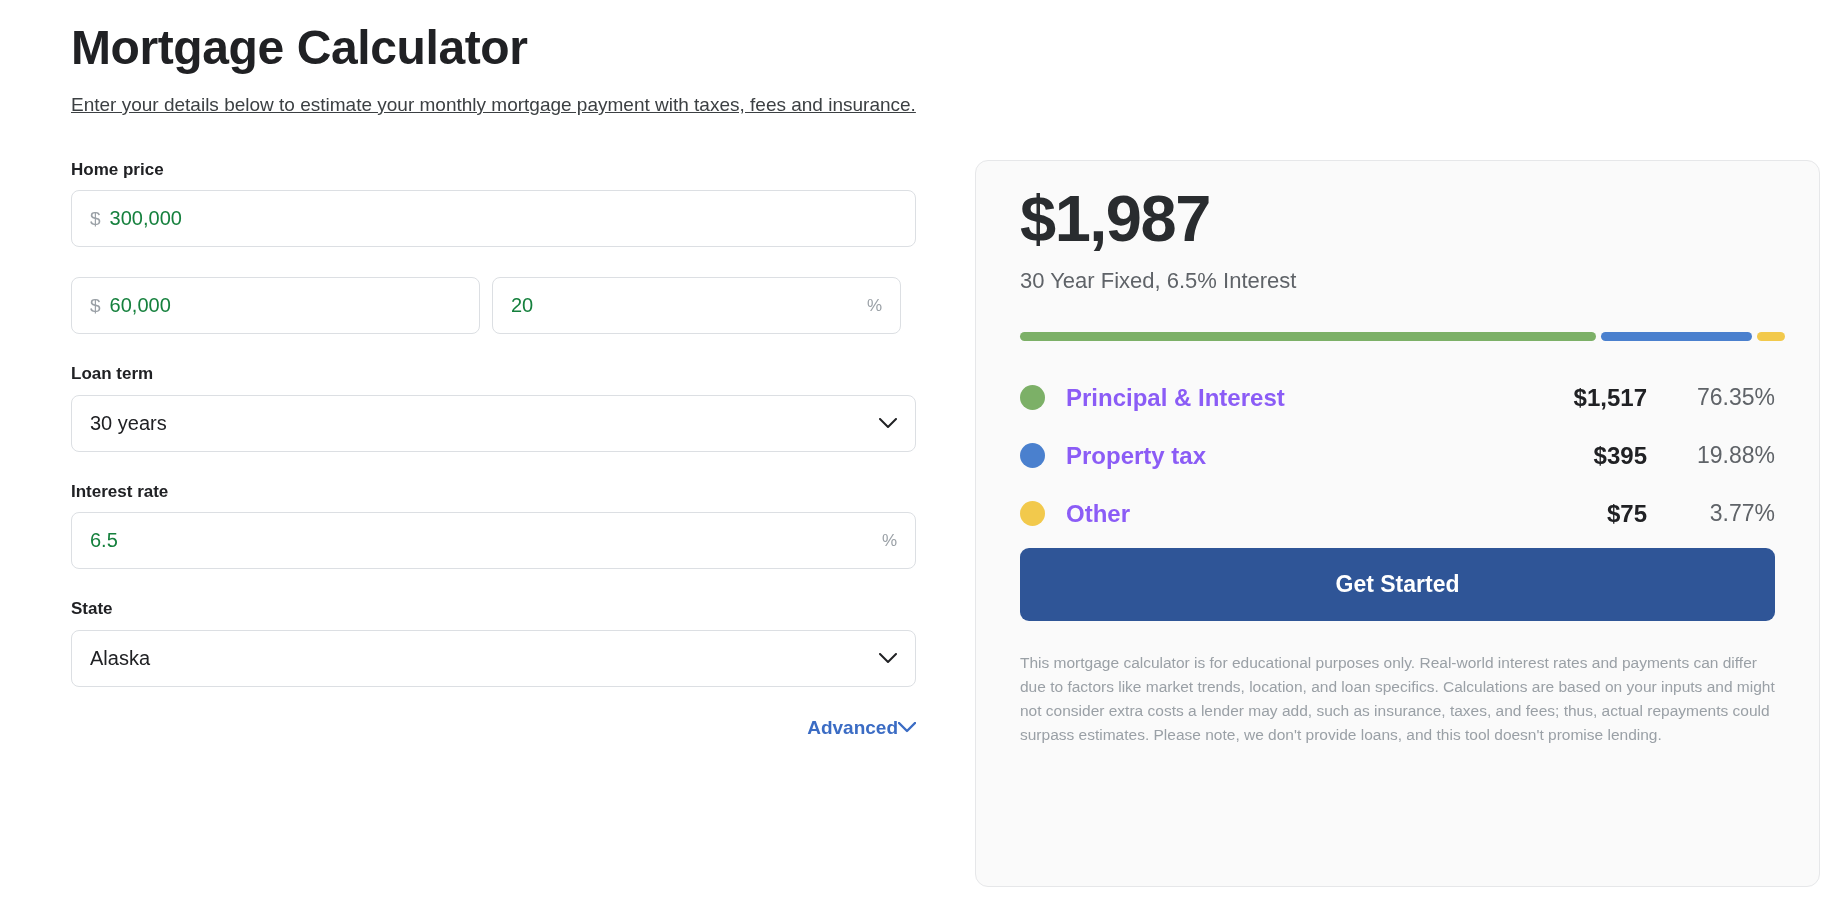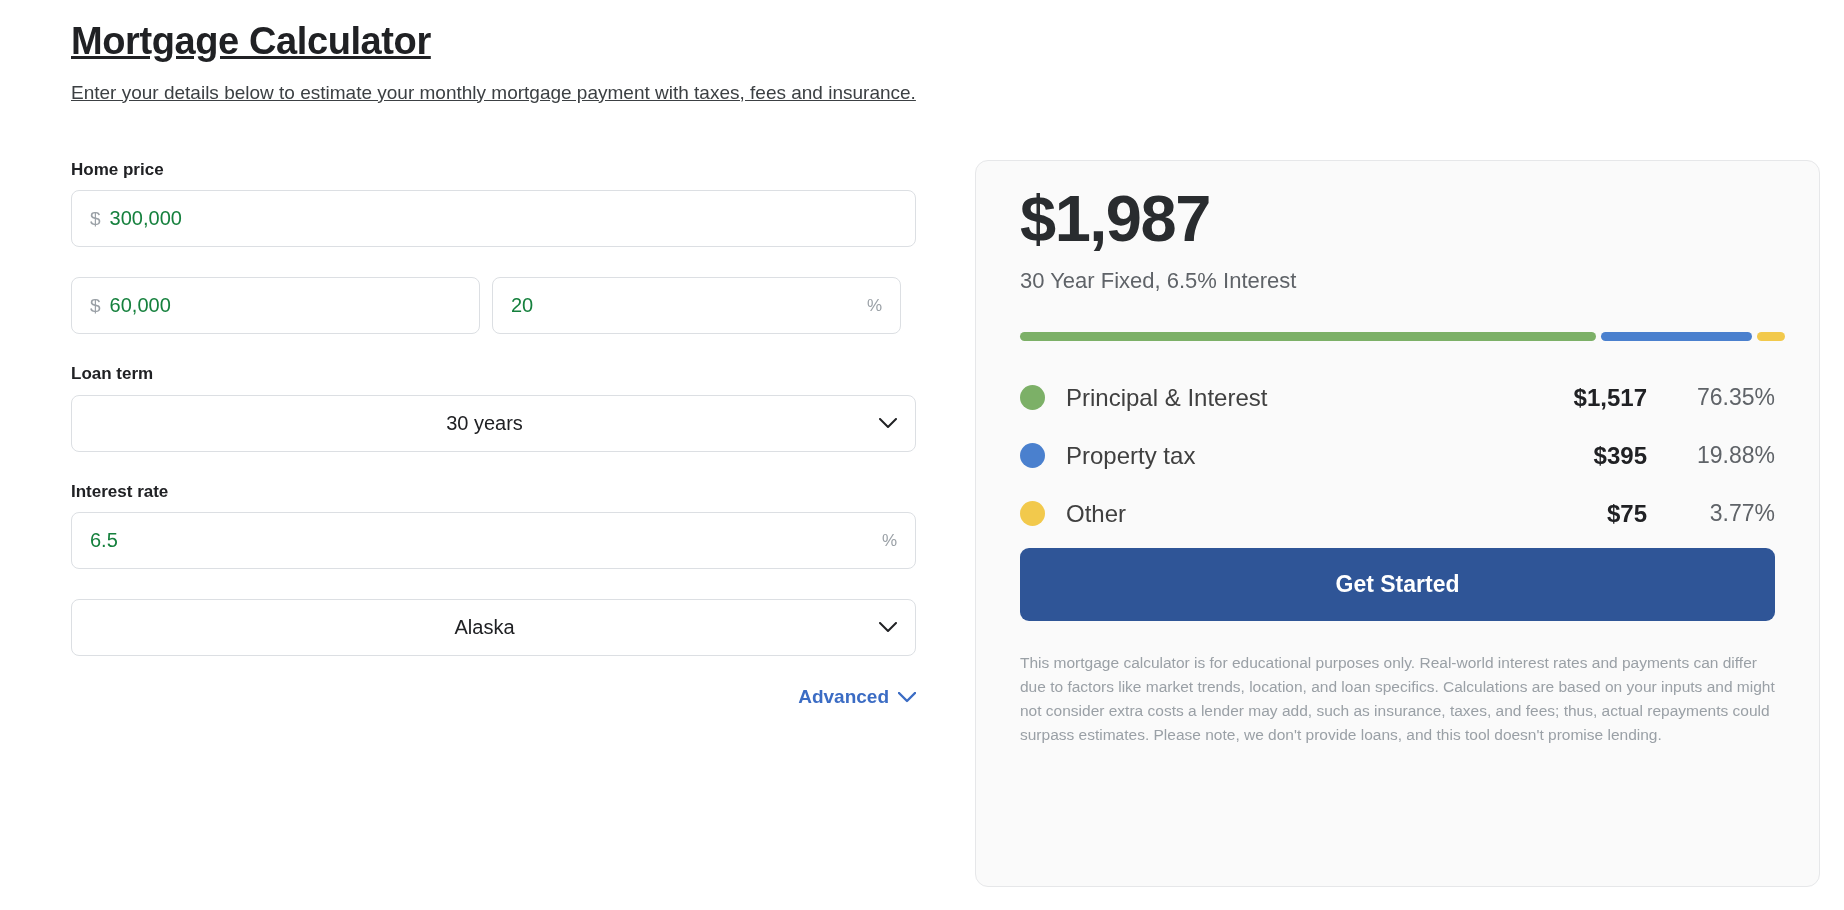--- a/index.html
+++ b/index.html
@@ -8,22 +8,22 @@
     background: #ffffff;
     font-family: "Liberation Sans", sans-serif;
     color: #202124;
     overflow: hidden;
   }
   .page { position: relative; width: 1844px; height: 910px; padding: 0; }
 
   
   .header { position: absolute; left: 71px; top: 18px; width: 1150px; }
   .page-title {
-    font-size: 38px; font-weight: bold; letter-spacing: -0.4px;
-    color: #202124; line-height: 1.25; text-decoration: underline;
+    font-size: 48px; font-weight: bold; letter-spacing: -0.4px;
+    color: #202124; line-height: 1.25;
   }
   .page-subtitle {
     margin-top: 14px; font-size: 19px; color: #3c4043; line-height: 1.4; text-decoration: underline;
   }
 
   
   .columns { position: absolute; left: 0; top: 160px; width: 1844px; }
   .form-col { position: absolute; left: 71px; top: 0; width: 845px; }
   .result-col { position: absolute; left: 975px; top: 0; width: 845px; }
 
@@ -46,35 +46,35 @@
     font-size: 20px; color: #15803d; background: transparent;
     border: none; outline: none; flex: 1 1 auto; min-width: 0;
     font-family: "Liberation Sans", sans-serif;
   }
   .suffix { font-size: 17px; color: #9aa0a6; margin-left: 9px; }
 
   .select-box {
     position: relative; display: flex; align-items: center;
     height: 57px; background: #ffffff;
     border: 1px solid #dcdfe3; border-radius: 8px;
-    padding: 0 18px; width: 100%; text-align: center;
+    padding: 0 18px; width: 100%;
   }
   .select-value { font-size: 20px; color: #202124; flex: 1 1 auto; }
   .chev {
     width: 18px; height: 11px; flex: 0 0 auto;
     display: inline-block;
   }
   .chev svg { display: block; }
 
   .advanced-row {
     display: flex; justify-content: flex-end; align-items: center;
     margin-top: 29px; width: 100%;
   }
   .advanced-link {
-    display: inline-flex; align-items: center; gap: 9px;
+    display: inline-flex; align-items: center; 
     font-size: 19px; font-weight: bold; color: #3b6cc4;
     cursor: pointer;
   }
 
   
   .result-card {
     background: #fafafa; border: 1px solid #e6e7e9;
     border-radius: 13px; padding: 24px 44px 40px 44px;
     width: 845px; min-height: 727px;
   }
@@ -100,21 +100,21 @@
   
   .legend { margin-top: 28px; }
   .legend-row {
     display: flex; align-items: center; height: 58px;
   }
   .dot {
     width: 25px; height: 25px; border-radius: 50%;
     flex: 0 0 auto; margin-right: 21px;
   }
   .legend-name {
-    font-size: 24px; color: #404040; flex: 1 1 auto;
+    font-size: 24px; color: #8b5cf6; flex: 1 1 auto; font-weight: bold;
   }
   .legend-amount {
     font-size: 24px; font-weight: bold; color: #202124;
     text-align: right; width: 150px; flex: 0 0 auto;
   }
   .legend-pct {
     font-size: 23px; color: #5f6368; text-align: right;
     width: 128px; flex: 0 0 auto;
   }
 
@@ -180,20 +180,21 @@
 
       <div class="field">
         <label class="field-label">Interest rate</label>
         <div class="input-box">
           <input class="input-value" type="text" value="6.5" style="">
           <span class="suffix">%</span>
         </div>
       </div>
 
       <div class="field">
+        <label class="field-label">State</label>
         <div class="select-box">
           <span class="select-value">Alaska</span>
           <span class="chev">
             <svg width="18" height="11" viewBox="0 0 18 11" fill="none" xmlns="http://www.w3.org/2000/svg">
               <path d="M1 1L9 9L17 1" stroke="#202124" stroke-width="2" stroke-linecap="round" stroke-linejoin="round"></path>
             </svg>
           </span>
         </div>
       </div>
 

